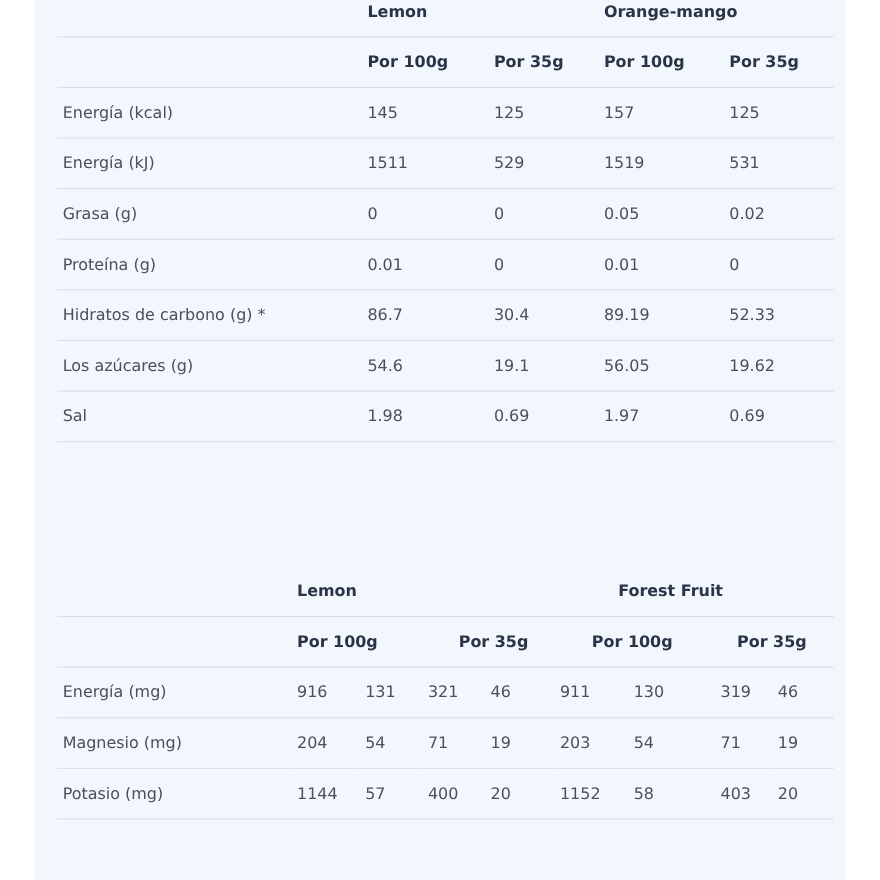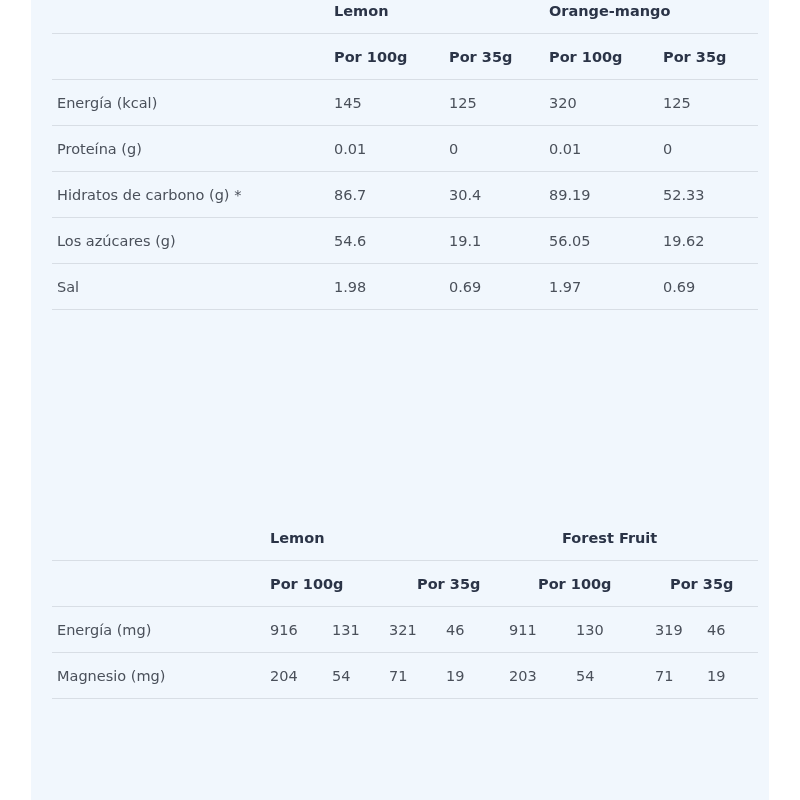--- a/index.html
+++ b/index.html
@@ -47,22 +47,36 @@
     <td></td>
     <td class="hdr">Por 100g</td>
     <td class="hdr">Por 35g</td>
     <td class="hdr">Por 100g</td>
     <td class="hdr">Por 35g</td>
   </tr>
   <tr>
     <td>Energía (kcal)</td>
     <td>145</td>
     <td>125</td>
-    <td>320</td>
+    <td>157</td>
     <td>125</td>
+  </tr>
+  <tr>
+    <td>Energía (kJ)</td>
+    <td>1511</td>
+    <td>529</td>
+    <td>1519</td>
+    <td>531</td>
+  </tr>
+  <tr>
+    <td>Grasa (g)</td>
+    <td>0</td>
+    <td>0</td>
+    <td>0.05</td>
+    <td>0.02</td>
   </tr>
   <tr>
     <td>Proteína (g)</td>
     <td>0.01</td>
     <td>0</td>
     <td>0.01</td>
     <td>0</td>
   </tr>
   <tr>
     <td>Hidratos de carbono (g) *</td>
@@ -128,14 +142,25 @@
     <td>Magnesio (mg)</td>
     <td>204</td>
     <td>54</td>
     <td>71</td>
     <td>19</td>
     <td>203</td>
     <td>54</td>
     <td>71</td>
     <td>19</td>
   </tr>
+  <tr>
+    <td>Potasio (mg)</td>
+    <td>1144</td>
+    <td>57</td>
+    <td>400</td>
+    <td>20</td>
+    <td>1152</td>
+    <td>58</td>
+    <td>403</td>
+    <td>20</td>
+  </tr>
 </tbody>
   </table>
 
 </body></html>

